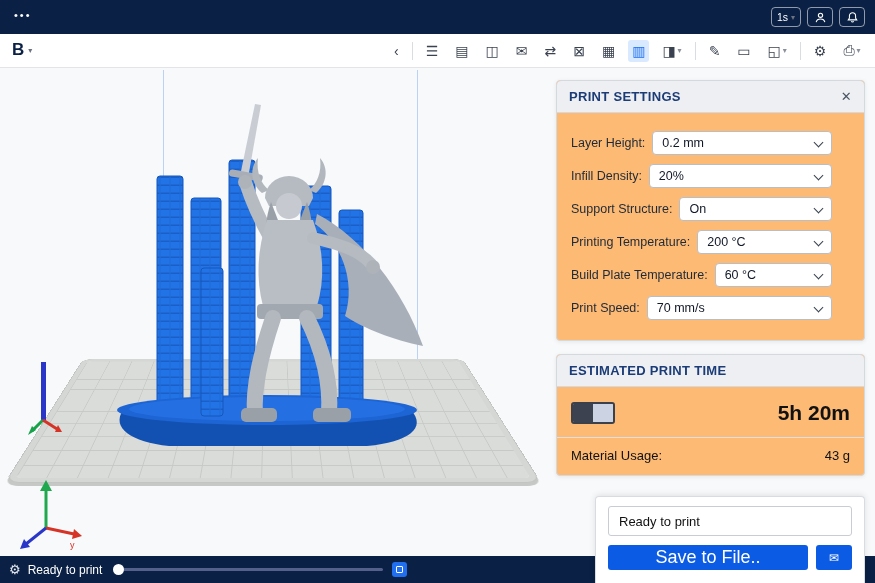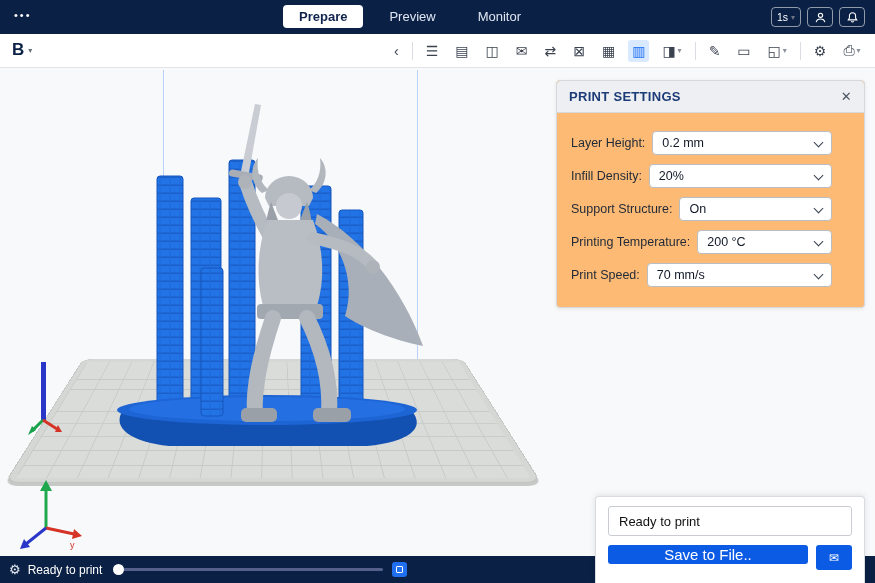--- a/index.html
+++ b/index.html
@@ -76,47 +76,42 @@
   .material-row { display:flex; justify-content:space-between; border-top:1px solid #dde0e4;
                   padding:10px 14px 12px 14px; font-size:13px; color:#111; }
 
   
   .output-panel { position:absolute; left:595px; top:496px; width:270px; height:87px; background:#fff;
                   border:1px solid #d8dbe0; border-bottom:none; border-radius:4px 4px 0 0;
                   box-shadow:0 -1px 6px rgba(0,0,0,.10); padding:9px 12px; z-index:8; }
   .status-box { border:1px solid #c9cdd3; border-radius:3px; height:30px; display:flex; align-items:center;
                 padding:0 10px; font-size:13px; color:#111; }
   .output-row { display:flex; gap:8px; margin-top:9px; }
-  .save-btn { flex:1; background:#0b5be4; color:#fff; border-radius:3px; height:19px; display:flex;
-              align-items:center; justify-content:center; font-size:15px; cursor:default; }
+  .save-btn { flex:1; background:#0b5be4; color:#fff; border-radius:3px; height:25px; display:flex;
+              align-items:center; justify-content:center; font-size:18px; cursor:default; }
   .send-btn { width:36px; background:#0b5be4; color:#fff; border-radius:3px; height:25px; display:flex;
               align-items:center; justify-content:center; font-size:12px; }
 
   
   .statusbar { position:absolute; bottom:0; left:0; right:0; height:27px; background:#0a2044; z-index:7;
                display:flex; align-items:center; color:#fff; font-size:12px; }
   .sb-gear { margin:0 7px 0 9px; font-size:13px; color:#e5e9f2; }
   .sb-slider { position:absolute; left:115px; top:12px; width:268px; height:3px; background:#55608a; border-radius:2px; }
   .sb-knob { position:absolute; left:-2px; top:-4px; width:11px; height:11px; border-radius:50%; background:#fff; }
   .sb-chip { position:absolute; left:392px; top:6px; width:15px; height:15px; background:#1f6ff0; border-radius:3px;
              display:flex; align-items:center; justify-content:center; }
   .sb-chip-sq { width:7px; height:7px; border:1.4px solid #fff; border-radius:1px; }
 </style>
 </head>
 <body>
 
 <div class="app">
 
   <div class="topbar">
     <div class="menu-dots">•••</div>
-    <div class="tabs">
-      <div class="tab active">Prepare</div>
-      <div class="tab">Preview</div>
-      <div class="tab">Monitor</div>
-    </div>
     <div class="topbar-right">
       <div class="tb-btn">
         <span>1s</span>
         <span class="caret">▾</span>
       </div>
       <div class="tb-btn">
         <svg width="13" height="13" viewBox="0 0 16 16" fill="none" stroke="#fff" stroke-width="1.4">
           <circle cx="8" cy="5.3" r="2.6"></circle>
             <path d="M2.7 13.6 a5.4 4.6 0 0 1 10.6 0"></path>
         </svg>
@@ -270,32 +265,57 @@
 
 
         <div class="setting-row">
           <span class="setting-label">Printing Temperature:</span>
           <div class="select">
             <span>200 °C</span>
             <span class="chev"></span>
           </div>
         </div>
 
+        <div class="setting-row">
+          <span class="setting-label">Build Plate Temperature:</span>
+          <div class="select">
+            <span>60 °C</span>
+            <span class="chev"></span>
+          </div>
+        </div>
 
         <div class="setting-row">
           <span class="setting-label">Print Speed:</span>
           <div class="select">
             <span>70 mm/s</span>
             <span class="chev"></span>
           </div>
         </div>
 
       </div>
     </div>
 
+    <div class="card">
+      <div class="panel-header">
+        <span>ESTIMATED PRINT TIME</span>
+      </div>
+      <div class="time-body">
+        <div class="time-row">
+          <span class="swatch">
+            <span class="dark"></span>
+            <span class="light"></span>
+          </span>
+          <span class="big-time">5h 20m</span>
+        </div>
+      </div>
+      <div class="material-row">
+        <span>Material Usage:</span>
+        <span>43 g</span>
+      </div>
+    </div>
 
   </div>
 
   <div class="output-panel">
     <div class="status-box">
       <span>Ready to print</span>
     </div>
     <div class="output-row">
       <div class="save-btn">Save to File..</div>
       <div class="send-btn">

